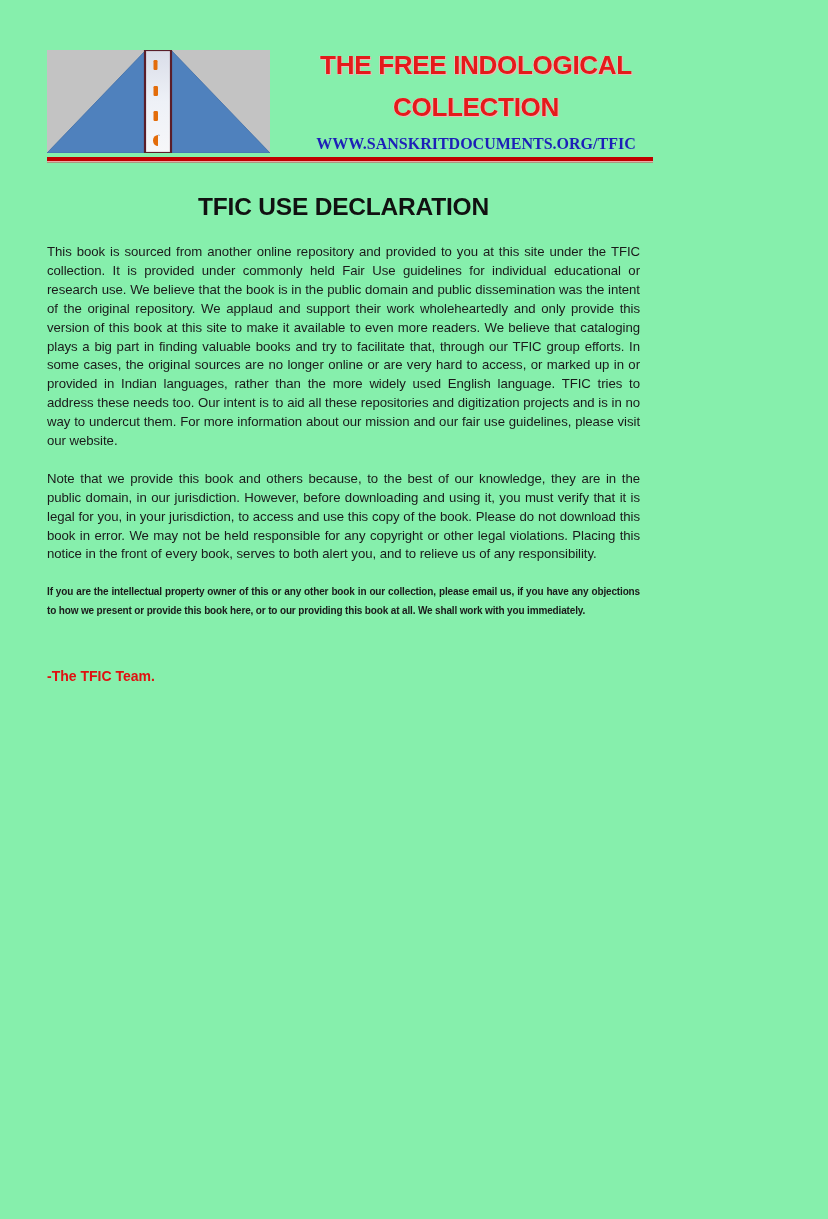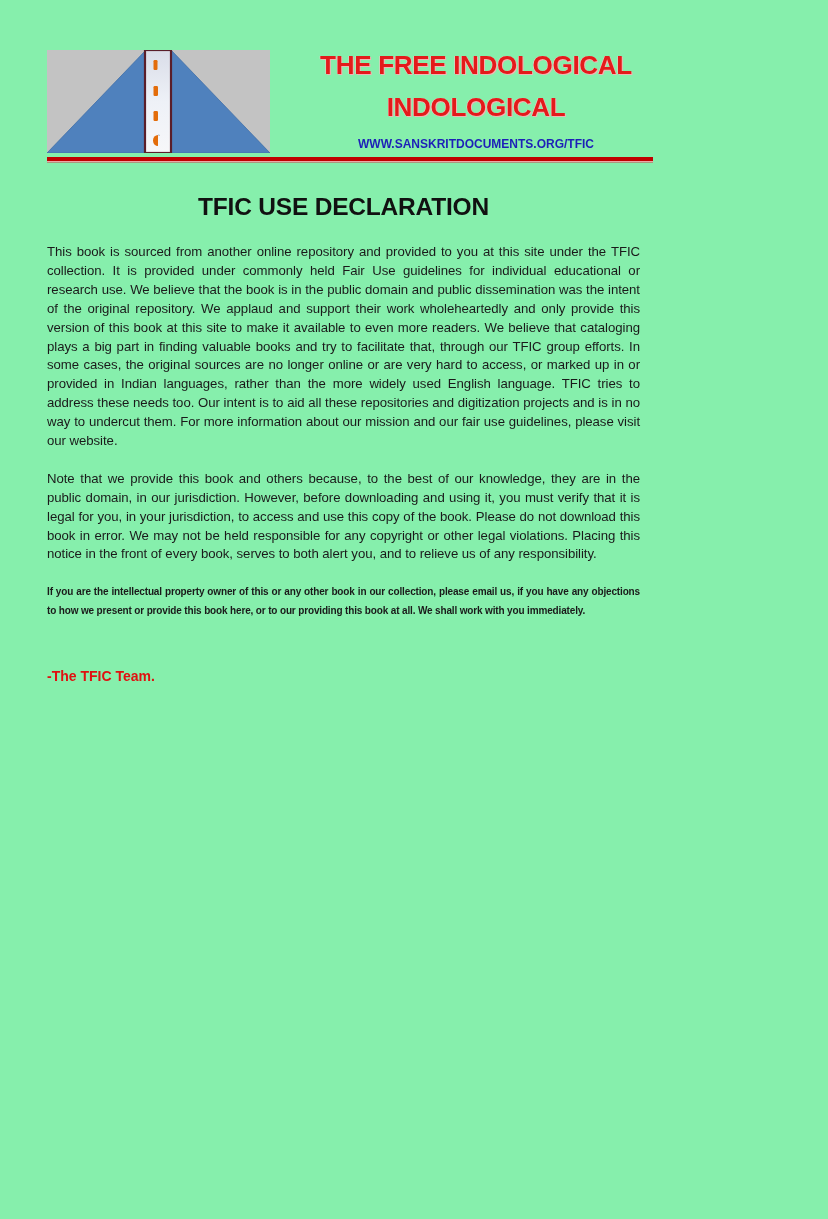--- a/index.html
+++ b/index.html
@@ -41,24 +41,24 @@
     .brand-title {
       font-family: "Liberation Sans", sans-serif;
       font-weight: bold;
       color: #e31b1b;
       font-size: 26px;
       line-height: 42px;
       letter-spacing: -0.3px;
       text-shadow: 1px 1px 0 #f3b4b4, -0.5px -0.5px 0 #f7c9c9;
     }
     .brand-url {
-      font-family: Liberation Sans, sans-serif;
+      font-family: Liberation Serif, serif;
       font-weight: bold;
       color: #1d1fb8;
-      font-size: 12px;
+      font-size: 16px;
       line-height: 20px;
       margin-top: 6px;
       letter-spacing: 0px;
     }
     .rule {
       position: absolute;
       left: 47px;
       top: 157px;
       width: 606px;
       height: 4px;
@@ -139,21 +139,21 @@
       <rect x="106.5" y="10" width="4" height="10" rx="1.2" fill="#e36c0a"></rect>
       <rect x="106.5" y="36" width="4.5" height="10" rx="1.2" fill="#e36c0a"></rect>
       <rect x="106.5" y="61" width="4.5" height="10" rx="1.2" fill="#e36c0a"></rect>
       <path d="M111 85 a5 5.5 0 1 0 0 11 z" fill="#e36c0a"></path>
       <path d="M111 85 a5 5.5 0 0 1 2 0.5" fill="none" stroke="#b9b9c2" stroke-width="1"></path>
     </svg>
   </div>
 
   <div class="brand">
     <div class="brand-title">THE FREE INDOLOGICAL</div>
-    <div class="brand-title">INDOLOGICAL</div>
+    <div class="brand-title">COLLECTION</div>
     <div class="brand-url">WWW.SANSKRITDOCUMENTS.ORG/TFIC</div>
   </div>
 
   <div class="rule"></div>
   <div class="rule-thin"></div>
 
   <div class="heading">TFIC USE DECLARATION</div>
 
   <div class="content">
     <p class="para">This book is sourced from another online repository and provided to you at this site under the TFIC collection. It is provided under commonly held Fair Use guidelines for individual educational or research use. We believe that the book is in the public domain and public dissemination was the intent of the original repository. We applaud and support their work wholeheartedly and only provide this version of this book at this site to make it available to even more readers. We believe that cataloging plays a big part in finding valuable books and try to facilitate that, through our TFIC group efforts. In some cases, the original sources are no longer online or are very hard to access, or marked up in or provided in Indian languages, rather than the more widely used English language. TFIC tries to address these needs too. Our intent is to aid all these repositories and digitization projects and is in no way to undercut them. For more information about our mission and our fair use guidelines, please visit our website.</p>

